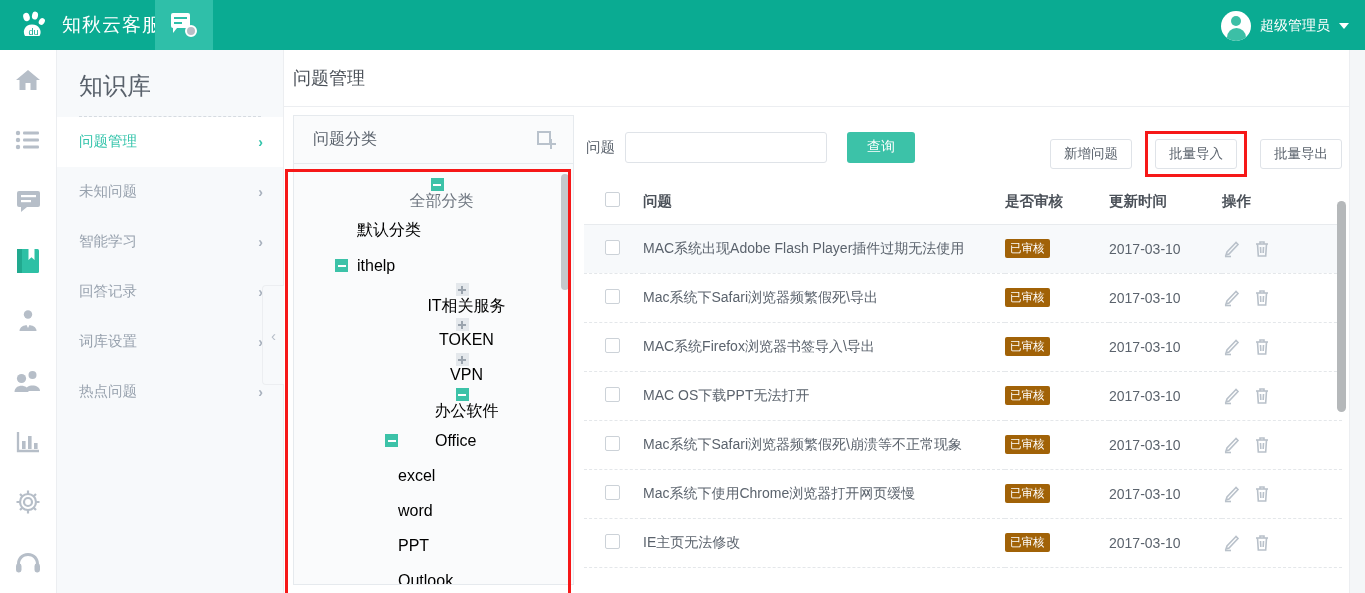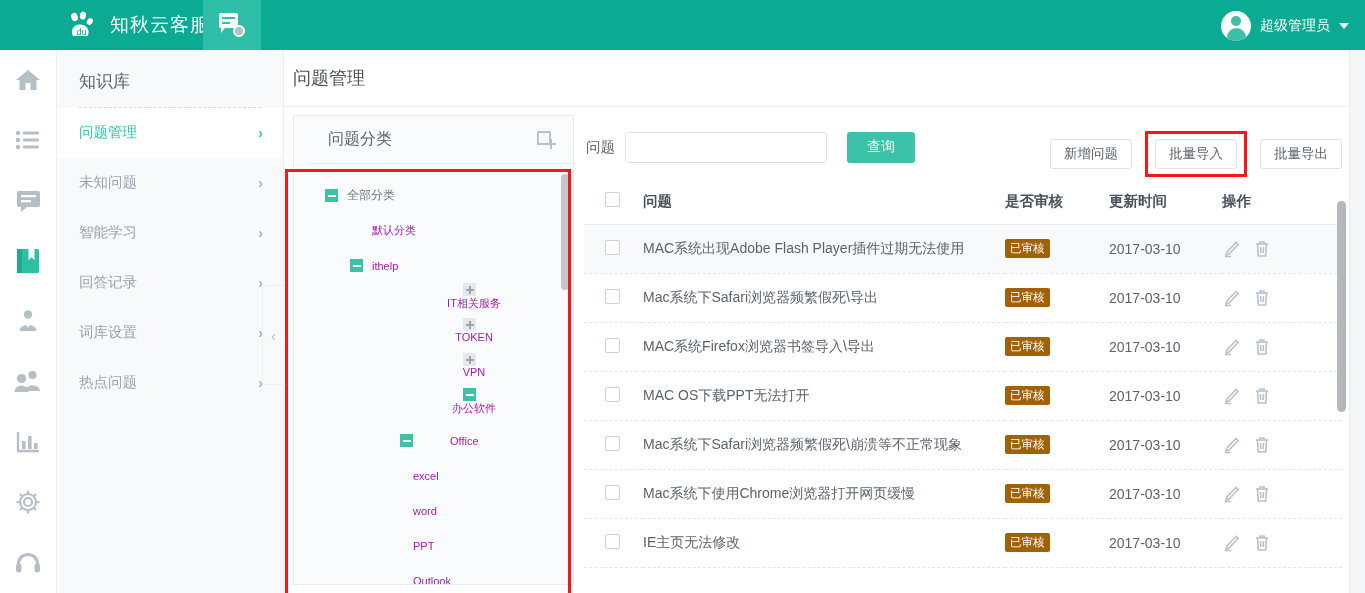--- a/index.html
+++ b/index.html
@@ -10,21 +10,21 @@
     overflow: hidden;
   }
 
   
   .topbar {
     position: absolute; left: 0; top: 0; width: 1365px; height: 50px;
     background: #0aab92; display: flex; align-items: center;
   }
   .brand {
     width: 155px; height: 52px; display: flex; align-items: center;
-    padding-left: 18px; gap: 14px; margin-left: 48px;
+    padding-left: 18px; gap: 14px;
   }
   .brand-logo { width: 30px; height: 30px; position: relative; flex: 0 0 auto; }
   .brand-title { color: #fff; font-size: 19px; letter-spacing: 1px; white-space: nowrap; }
   .apptab {
     width: 58px; height: 50px; background: #2fbfa9;
     display: flex; align-items: center; justify-content: center;
   }
   .apptab .chat-ico { position: relative; width: 26px; height: 24px; }
   .apptab .chat-ico .bubble {
     position: absolute; left: 0; top: 0; width: 19px; height: 15px;
@@ -76,21 +76,21 @@
     justify-content: center; cursor: pointer;
   }
   .rail-item svg { display: block; }
 
   
   .sidebar {
     position: absolute; left: 57px; top: 50px; width: 227px; height: 543px;
     background: #f7f9fb; border-right: 1px solid #eceef1;
   }
   .sidebar-head { padding: 20px 22px 0 22px; }
-  .sidebar-head h2 { font-size: 17px; color: #59616b; font-weight: normal; }
+  .sidebar-head h2 { font-size: 24px; color: #59616b; font-weight: normal; }
   .sidebar-divider {
     margin: 14px 0 0 0; border-bottom: 1px dashed #d6dbe1; height: 0;
   }
   .nav-item {
     height: 50px; padding: 0 20px 0 22px; display: flex; align-items: center;
     justify-content: space-between; color: #98a2ae; font-size: 14.5px;
     cursor: pointer; border-bottom: 1px solid transparent;
   }
   .nav-item .chev { font-size: 14px; color: #a8b1bd; font-weight: bold; }
   .nav-item.active { background: #ffffff; color: #33c4ab; }
@@ -110,57 +110,57 @@
   }
   .page-title {
     height: 57px; display: flex; align-items: center; padding-left: 9px;
     font-size: 18px; color: #4b5159; border-bottom: 1px solid #eceef1;
   }
   .body-area { position: relative; height: 486px; background: #fff; }
 
   
   .tree-panel {
     position: absolute; left: 9px; top: 8px; width: 281px; height: 470px;
-    background: #fafbfc; border: 1px solid #e6eaee; overflow: hidden; padding-left: 15px;
+    background: #fafbfc; border: 1px solid #e6eaee; overflow: hidden;
   }
   .tree-head {
     height: 48px; display: flex; align-items: center; justify-content: space-between;
     padding: 0 18px 0 19px; border-bottom: 1px solid #e6eaee;
   }
   .tree-head .t { font-size: 16px; color: #5b636d; }
   .add-node-icon { width: 18px; height: 18px; position: relative; cursor: pointer; }
   .add-node-icon .sq {
     position: absolute; left: 0; top: 0; width: 14px; height: 14px;
     border: 2px solid #b9c2cc;
   }
   .add-node-icon .pv, .add-node-icon .ph { position: absolute; background: #b9c2cc; }
   .add-node-icon .pv { right: 3px; bottom: 0px; width: 2px; height: 10px; }
   .add-node-icon .ph { right: -1px; bottom: 4px; width: 10px; height: 2px; }
   .tree-body { position: relative; padding: 14px 0 0 0; height: 421px; }
   .tree-node {
-    height: 35px; display: flex; align-items: center; font-size: 11px;
-    color: #a21caf; cursor: pointer; white-space: nowrap;
+    height: 35px; display: flex; align-items: center; font-size: 16px;
+    color: #000000; cursor: pointer; white-space: nowrap;
   }
   .tree-node .box {
     width: 13px; height: 13px; flex: 0 0 auto; margin-right: 9px;
     position: relative; display: inline-block;
   }
   .tree-node .box.minus { background: #3cc2a8; }
   .tree-node .box.minus:after {
     content: ""; position: absolute; left: 2.5px; top: 6px; width: 8px; height: 2px; background: #fff;
   }
   .tree-node .box.plus { background: #e4e8ec; }
   .tree-node .box.plus:after {
     content: ""; position: absolute; left: 2.5px; top: 5.5px; width: 8px; height: 2px; background: #9aa3ad;
   }
   .tree-node .box.plus:before {
     content: ""; position: absolute; left: 5.5px; top: 2.5px; width: 2px; height: 8px; background: #9aa3ad;
   }
   .tree-node .box.empty { background: transparent; }
-  .tree-node.lvl0 { padding-left: 16px; font-size: 12px; color: #6d757f; }
+  .tree-node.lvl0 { padding-left: 16px; font-size: 16px; color: #6d757f; flex-direction: column; }
   .tree-node.lvl1 { padding-left: 41px; }
   .tree-node.lvl2 { padding-left: 66px; flex-direction: column; }
   .tree-node.lvl3 { padding-left: 91px; gap: 28px; }
   .tree-scroll {
     position: absolute; right: 4px; top: 10px; width: 8px; height: 116px;
     background: #c4c8cc; border-radius: 4px; cursor: pointer;
   }
   .tree-redbox {
     position: absolute; left: 1px; top: 62px; width: 286px; height: 464px;
     border: 3px solid #f61818; pointer-events: none; z-index: 9;

